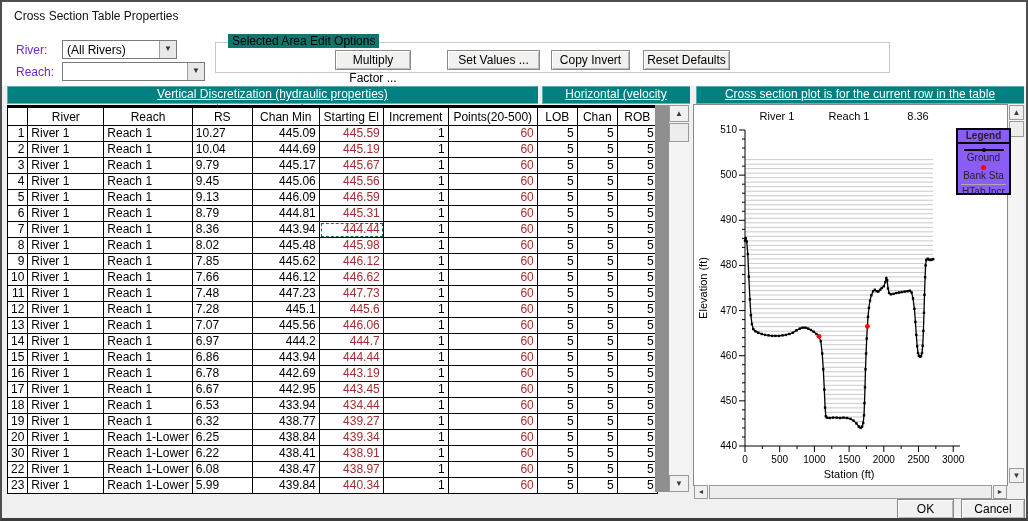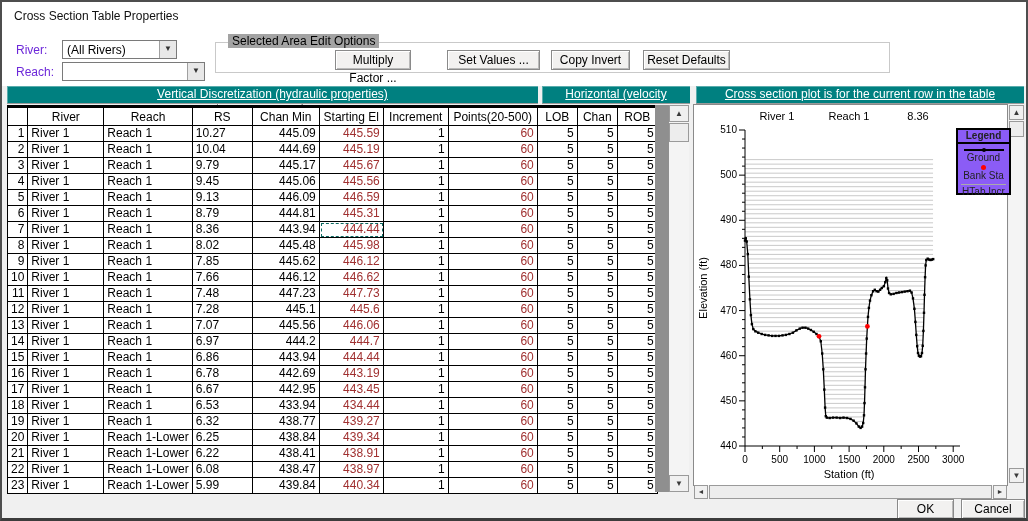--- a/index.html
+++ b/index.html
@@ -12,21 +12,21 @@
   .topzone { position:absolute; left:0; top:27px; width:100%; height:57px; background:#FFFFFF; }
 
   .lbl { position:absolute; color:#6d28d9; }
   .combo { position:absolute; height:19px; background:#FFF; border:1px solid #7A7A7A; }
   .combo .val { position:absolute; left:4px; top:2px; right:18px; white-space:nowrap; overflow:hidden; }
   .combo .arrowbox { position:absolute; right:0; top:0; width:17px; height:17px; background:#E8E8E8;
                      border-left:1px solid #A0A0A0; text-align:center; line-height:16px; font-size:8px; color:#333; }
 
   .groupbox { position:absolute; left:213px; top:40px; width:675px; height:31px;
               border:1px solid #C9C9C9; background:#FFF; }
-  .groupbox .gtitle { position:absolute; left:12px; top:-9px; background:#a3a3a3; padding:0 4px; color:#000; }
+  .groupbox .gtitle { position:absolute; left:12px; top:-9px; background:#0f766e; padding:0 4px; color:#000; }
 
   .btn { position:absolute; height:20px; background:#F2F1F0; border:1px solid #8A8A8A;
          box-shadow: inset 1px 1px 0 #FFF, inset -1px -1px 0 #B9B9B9;
          font-family:"Liberation Sans", sans-serif; font-size:12px; text-align:center; line-height:18px;
          color:#000; cursor:default; }
 
   .band { position:absolute; height:17px; background:#008080; color:#FFF; text-align:center;
           line-height:17px; font-size:12px; box-shadow: inset 1px 1px 0 rgba(255,255,255,.35), 0 1px 0 #9A9A9A; text-decoration: underline; }
 
   table.grid { position:absolute; left:5px; top:103px; border-collapse:separate; border-spacing:0;
@@ -384,21 +384,21 @@
           <td class="c-rs">6.25</td>
           <td class="c-chanmin">438.84</td>
           <td class="c-startel lightgrid red">439.34</td>
           <td class="c-increment lightgrid">1</td>
           <td class="c-points lightgrid red">60</td>
           <td class="c-lob lightgrid">5</td>
           <td class="c-chan lightgrid">5</td>
           <td class="c-rob lightgrid">5</td>
         </tr>
         <tr>
-          <td class="c-rownum">21</td>
+          <td class="c-rownum">30</td>
           <td class="c-river">River 1</td>
           <td class="c-reach">Reach 1-Lower</td>
           <td class="c-rs">6.22</td>
           <td class="c-chanmin">438.41</td>
           <td class="c-startel lightgrid red">438.91</td>
           <td class="c-increment lightgrid">1</td>
           <td class="c-points lightgrid red">60</td>
           <td class="c-lob lightgrid">5</td>
           <td class="c-chan lightgrid">5</td>
           <td class="c-rob lightgrid">5</td>

